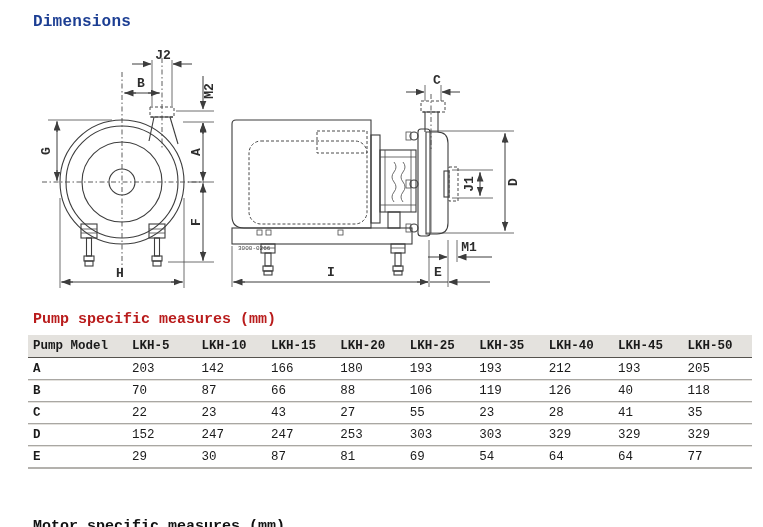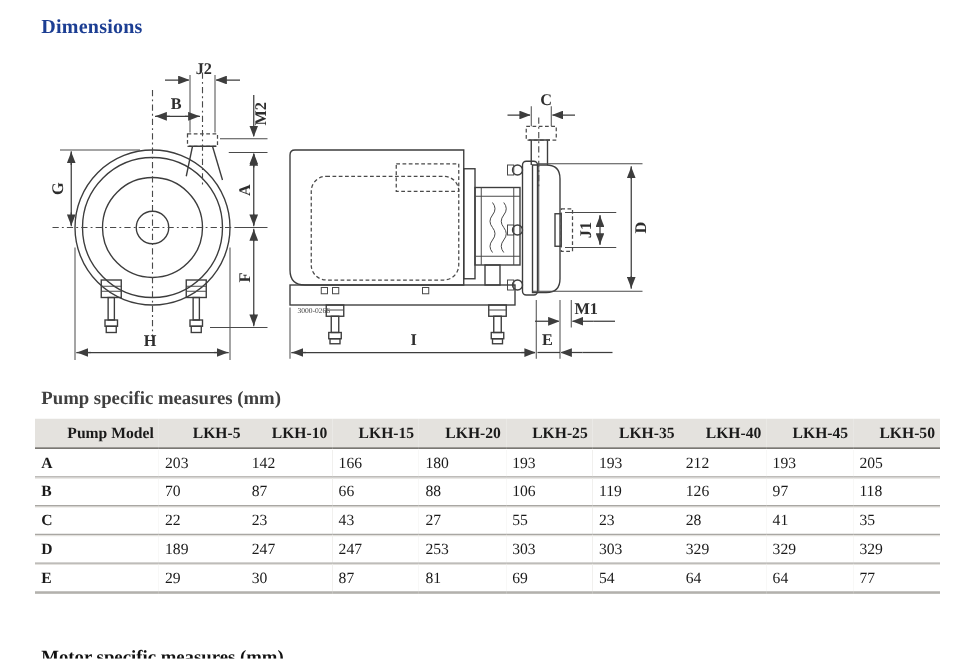--- a/index.html
+++ b/index.html
@@ -1,38 +1,38 @@
 <!DOCTYPE html>
 <html><head>
 <meta charset="utf-8">
 <style>
   html,body { margin:0; padding:0; background:#fff; }
   .page {
     position:relative; width:763px; height:527px; background:#ffffff;
-    overflow:hidden; font-family:Liberation Serif, serif; color:#1a1a1a;
+    overflow:hidden; font-family:Liberation Mono, monospace; color:#1a1a1a;
   }
   .main-title {
     position:absolute; left:33px; top:13px; margin:0;
     font-size:16px; font-weight:bold; color:#1c3e93; letter-spacing:0.2px;
   }
   svg.diagram { position:absolute; left:0; top:40px; }
   svg.diagram * { vector-effect:none; }
   .dline { stroke:#3d3d3d; stroke-width:1.1; fill:none; }
   .thin  { stroke:#4a4a4a; stroke-width:0.8; fill:none; }
   .dash  { stroke:#4a4a4a; stroke-width:0.9; fill:none; stroke-dasharray:5 2.5 1.5 2.5; }
   .dashf { stroke:#4a4a4a; stroke-width:1; fill:none; stroke-dasharray:3 2; }
   .dim   { stroke:#3d3d3d; stroke-width:1; fill:none; }
   .lbl   { font-size:13px; font-weight:bold; fill:#2d2d2d; }
   .tiny  { font-size:6px; font-weight:normal; fill:#3d3d3d; }
   .table-section { position:absolute; left:28px; top:311px; width:724px; }
-  .table-title { margin:0 0 7px 5px; font-size:15px; font-weight:bold; color:#404040; }
+  .table-title { margin:0 0 7px 5px; font-size:15px; font-weight:bold; color:#b91c1c; }
   table.measures { width:100%; border-collapse:collapse; font-size:12.5px; table-layout:fixed; }
   table.measures col.c0 { width:99px; }
   table.measures thead th {
-    background:#e4e2de; text-align:right; font-weight:bold;
+    background:#e4e2de; text-align:left; font-weight:bold;
     padding:4px 4px 4px 5px; border-bottom:1px solid #55534e;
   }
   table.measures tbody th, table.measures tbody td {
     text-align:left; padding:4px 4px 3px 5px;
     border-bottom:1px solid #a9a7a3; box-shadow:0 1px 0 #e3e1dd;
   }
   table.measures tbody th { font-weight:bold; }
   table.measures tbody tr:last-child th, table.measures tbody tr:last-child td {
     border-bottom:2px solid #b3b1ad;
   }
@@ -278,38 +278,38 @@
         </tr>
         <tr>
           <th>B</th>
           <td>70</td>
           <td>87</td>
           <td>66</td>
           <td>88</td>
           <td>106</td>
           <td>119</td>
           <td>126</td>
-          <td>97</td>
+          <td>40</td>
           <td>118</td>
         </tr>
         <tr>
           <th>C</th>
           <td>22</td>
           <td>23</td>
           <td>43</td>
           <td>27</td>
           <td>55</td>
           <td>23</td>
           <td>28</td>
           <td>41</td>
           <td>35</td>
         </tr>
         <tr>
           <th>D</th>
-          <td>189</td>
+          <td>152</td>
           <td>247</td>
           <td>247</td>
           <td>253</td>
           <td>303</td>
           <td>303</td>
           <td>329</td>
           <td>329</td>
           <td>329</td>
         </tr>
         <tr>

